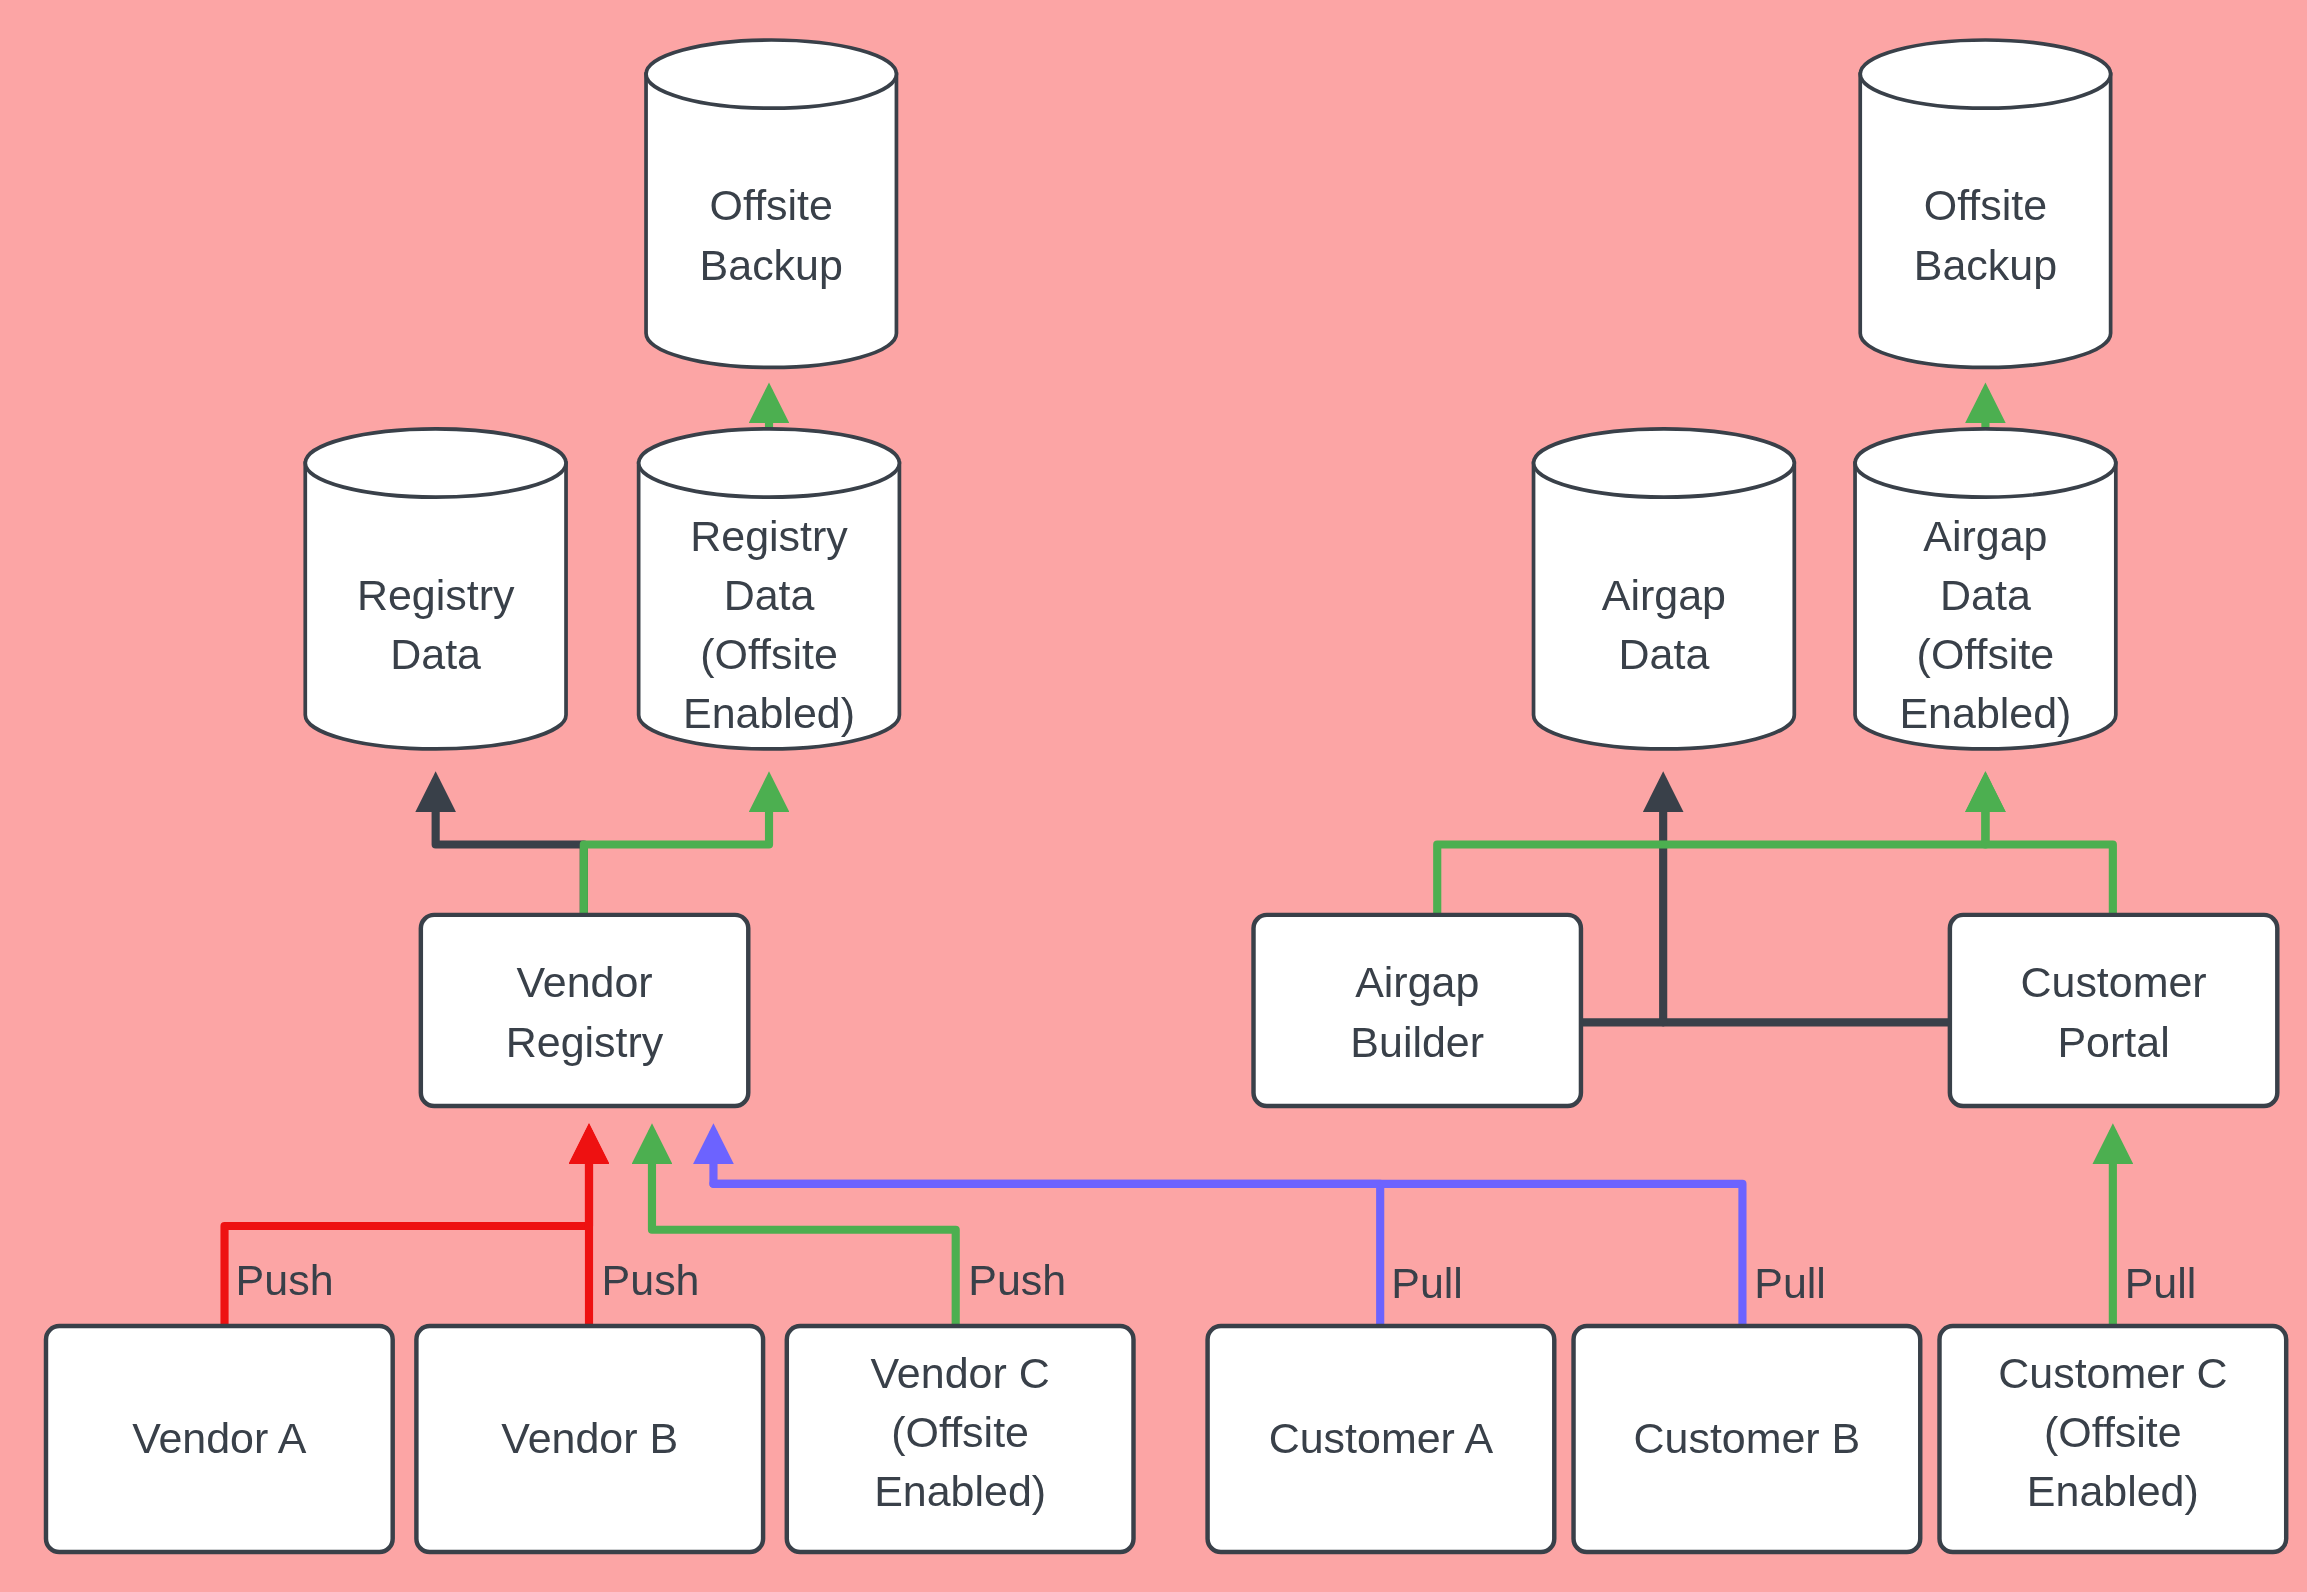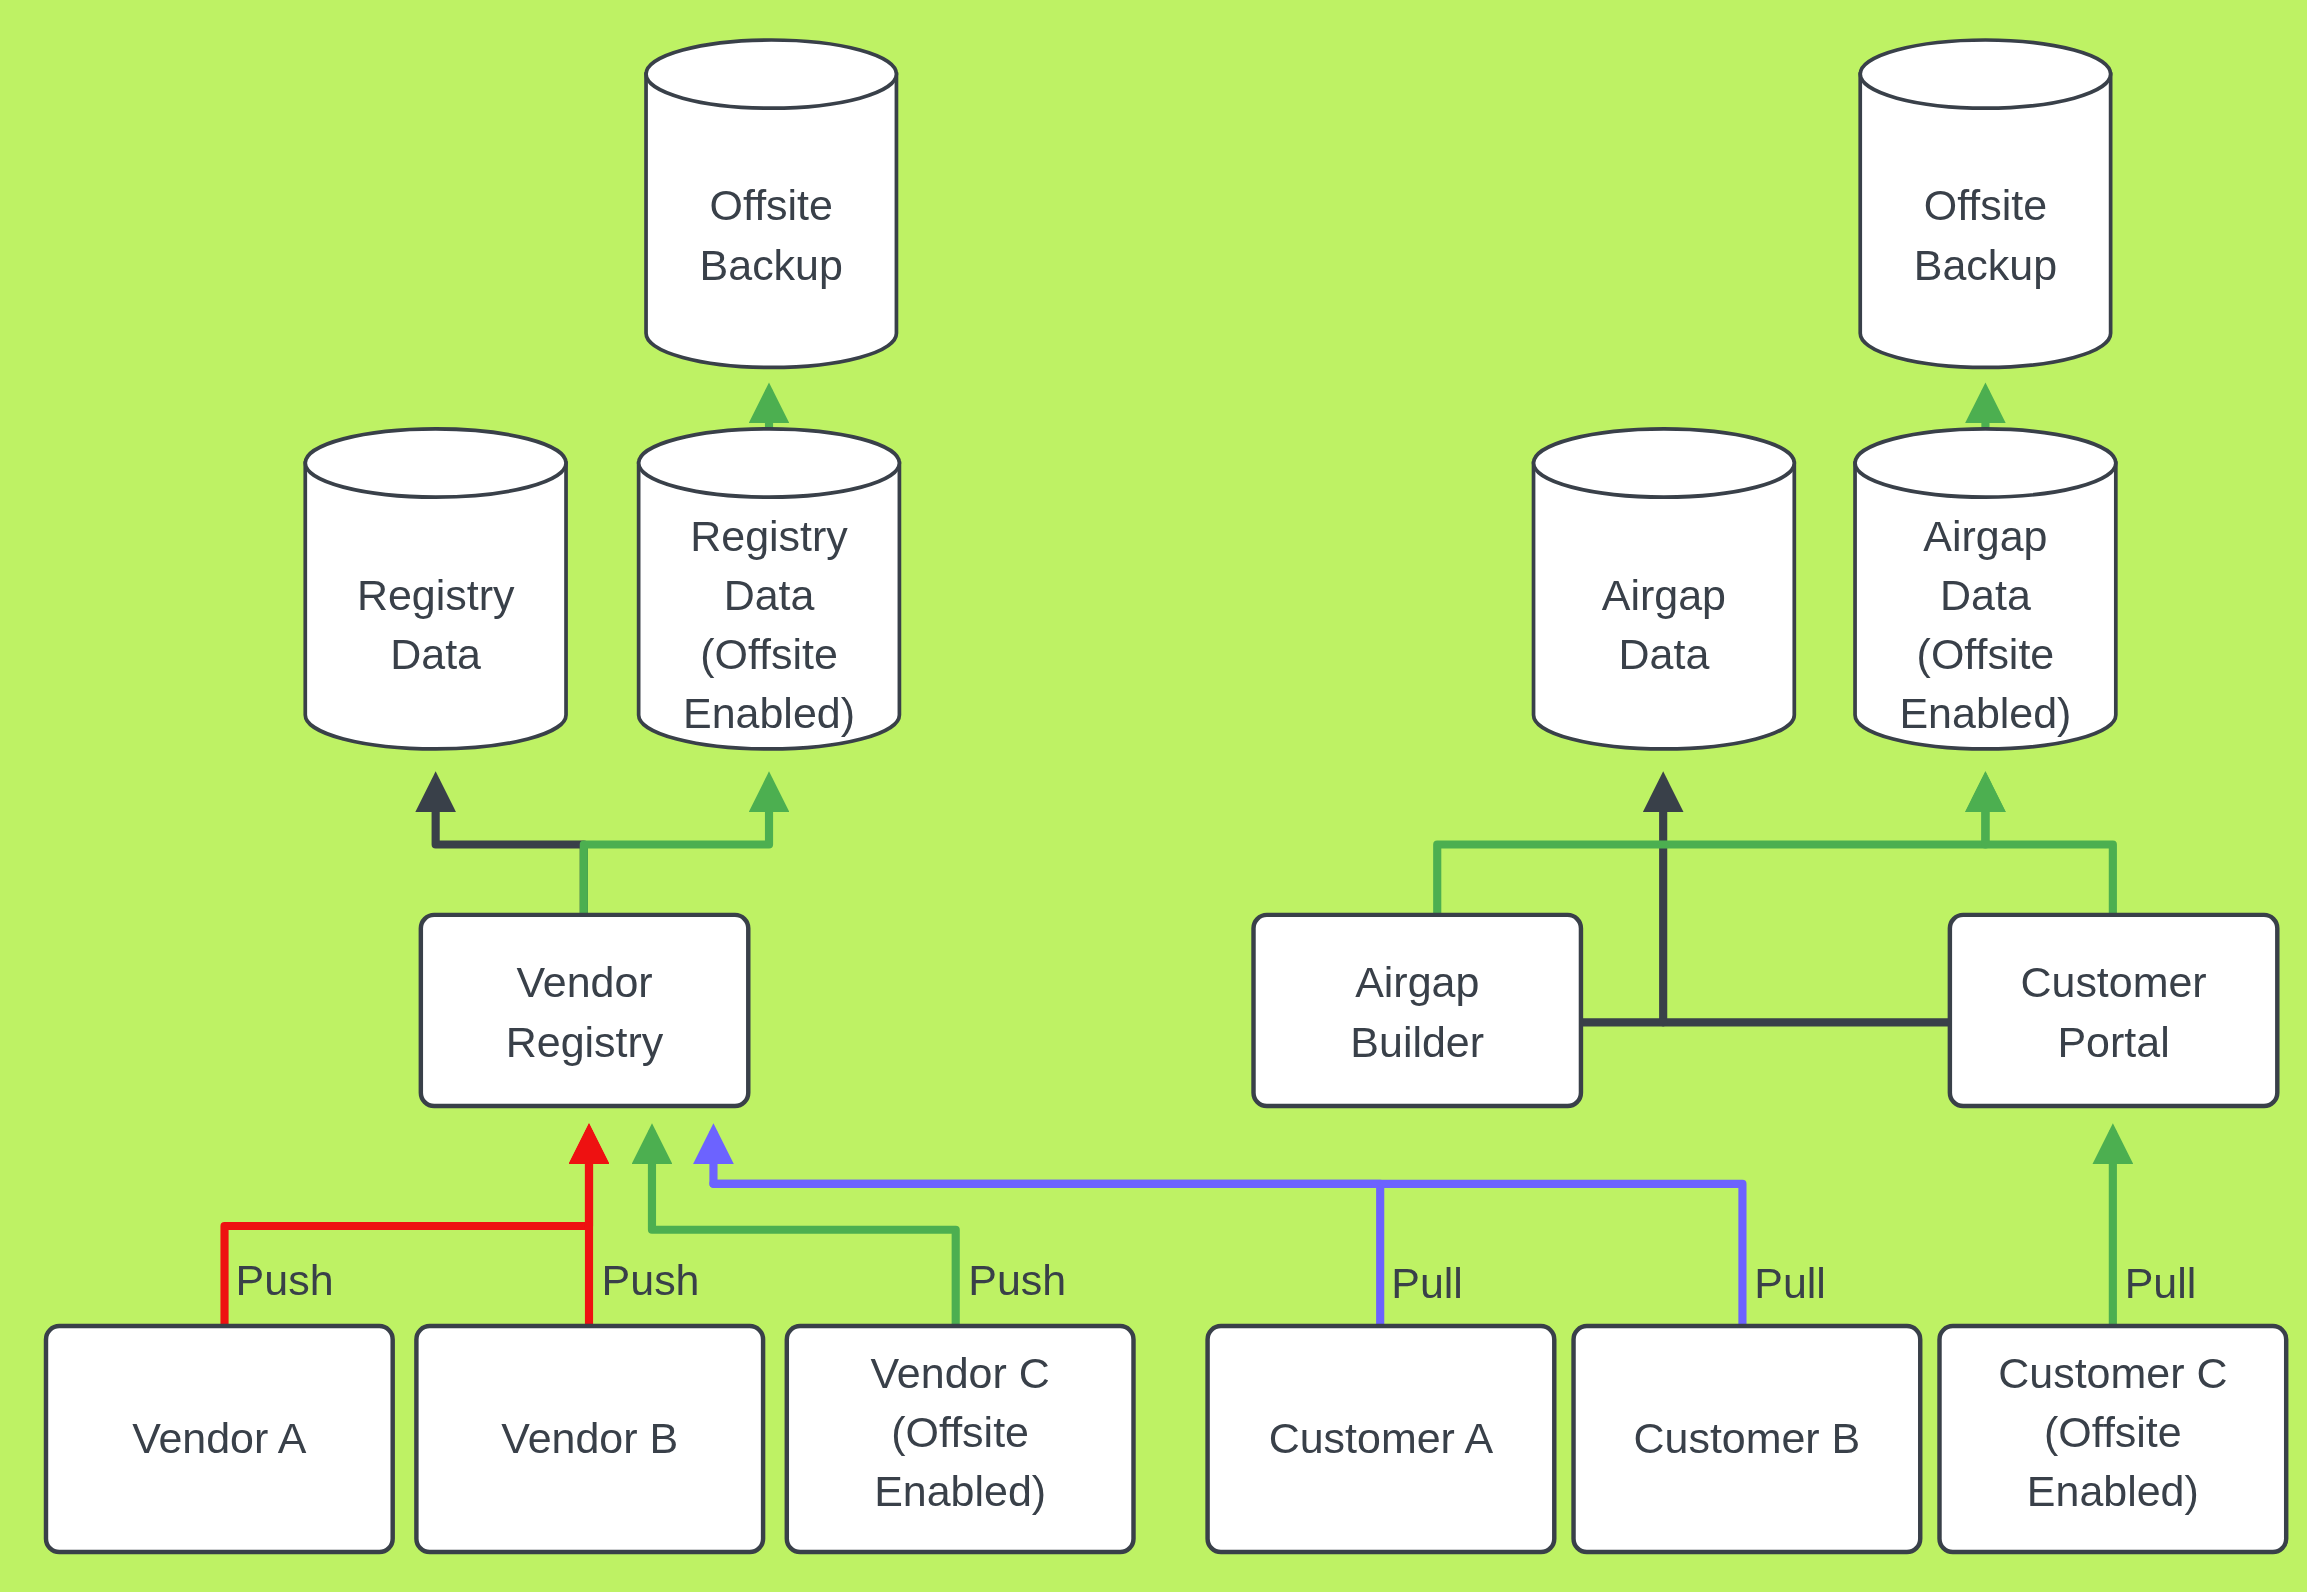--- a/index.html
+++ b/index.html
@@ -7,21 +7,21 @@
     padding: 0;
     background: #ffffff;
   }
   body {
     font-family: "Liberation Sans", sans-serif;
   }
   #diagram-root {
     position: relative;
     width: 2307px;
     height: 1592px;
-    background: #bef264;
+    background: #fca5a5;
     overflow: hidden;
   }
   svg.canvas {
     position: absolute;
     top: 0;
     left: 0;
     width: 2307px;
     height: 1592px;
   }
   .node-shape {

